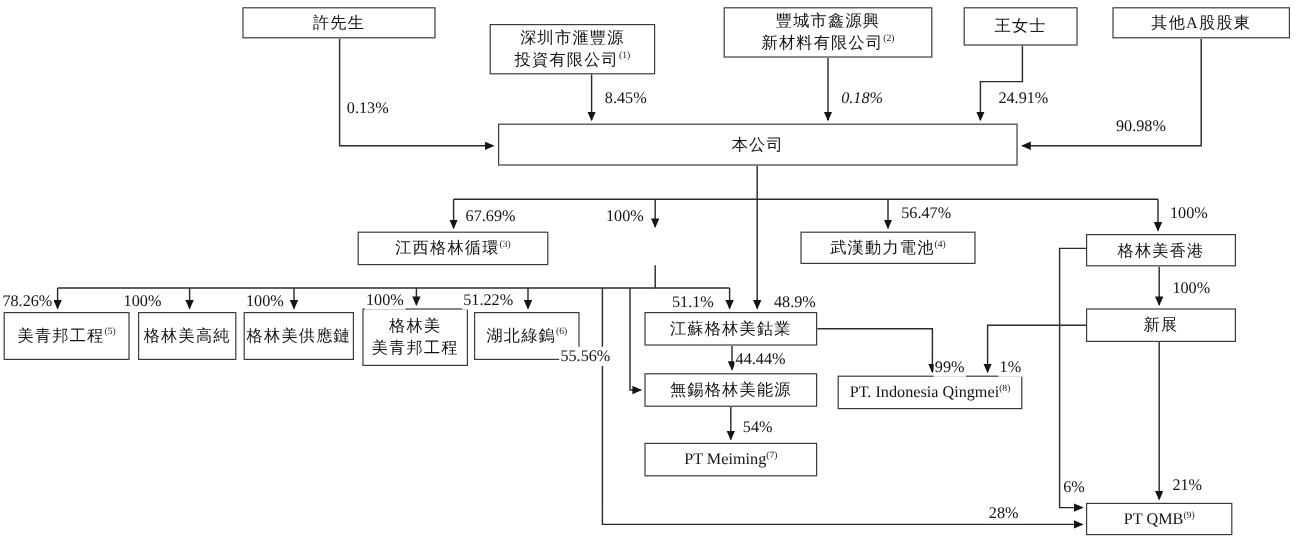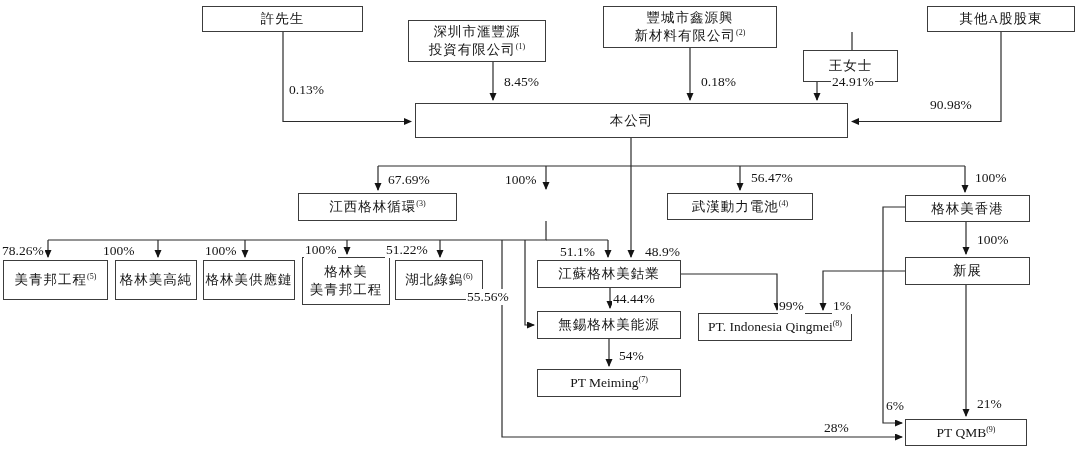--- a/index.html
+++ b/index.html
@@ -74,21 +74,21 @@
     <span>許先生</span>
   </div>
   <div class="node" style="left:408px;top:20px;width:138px;height:42px;">
     <span>深圳市滙豐源</span>
     <span><span>投資有限公司</span><sup>(1)</sup></span>
   </div>
   <div class="node" style="left:603px;top:6px;width:174px;height:42px;">
     <span>豐城市鑫源興</span>
     <span><span>新材料有限公司</span><sup>(2)</sup></span>
   </div>
-  <div class="node" style="left:803px;top:6px;width:95px;height:32px;margin-top:44px;">
+  <div class="node" style="left:803px;top:6px;width:95px;height:32px;">
     <span>王女士</span>
   </div>
   <div class="node" style="left:927px;top:6px;width:148px;height:26px;">
     <span>其他A股股東</span>
   </div>
 
   <div class="node" style="left:415px;top:103px;width:433px;height:35px;">
     <span>本公司</span>
   </div>
 
@@ -134,21 +134,21 @@
 
   <div class="node" style="left:905px;top:257px;width:125px;height:28px;">
     <span>新展</span>
   </div>
   <div class="node" style="left:905px;top:419px;width:122px;height:27px;letter-spacing:0;">
     <span><span>PT QMB</span><sup>(9)</sup></span>
   </div>
 
   <span class="pct" style="left:288px;top:82px;">0.13%</span>
   <span class="pct" style="left:503px;top:74px;">8.45%</span>
-  <span class="pct" style="left:700px;top:74px;">0.18%</span>
+  <span class="pct" style="left:700px;top:74px;font-style:italic;">0.18%</span>
   <span class="pct" style="left:831px;top:74px;">24.91%</span>
   <span class="pct" style="left:929px;top:97px;">90.98%</span>
   <span class="pct" style="left:387px;top:172px;">67.69%</span>
   <span class="pct" style="left:504px;top:172px;">100%</span>
   <span class="pct" style="left:750px;top:170px;">56.47%</span>
   <span class="pct" style="left:974px;top:170px;">100%</span>
   <span class="pct" style="left:1px;top:243px;">78.26%</span>
   <span class="pct" style="left:102px;top:243px;">100%</span>
   <span class="pct" style="left:204px;top:243px;">100%</span>
   <span class="pct" style="left:304px;top:242px;">100%</span>

